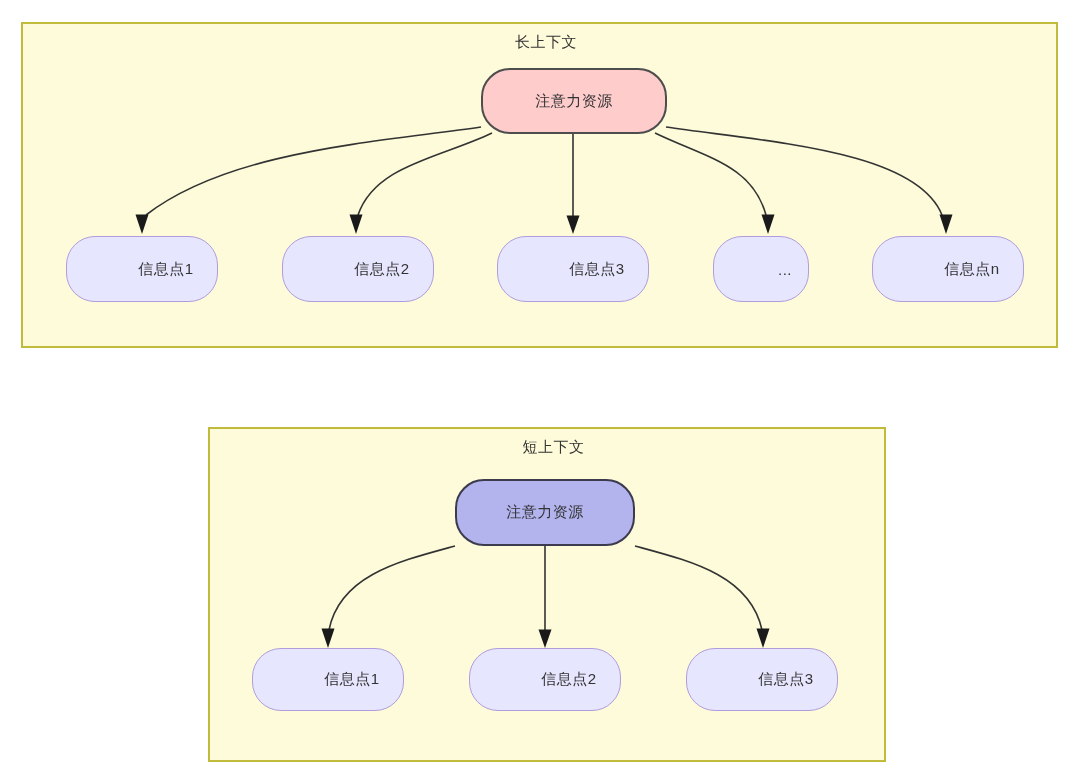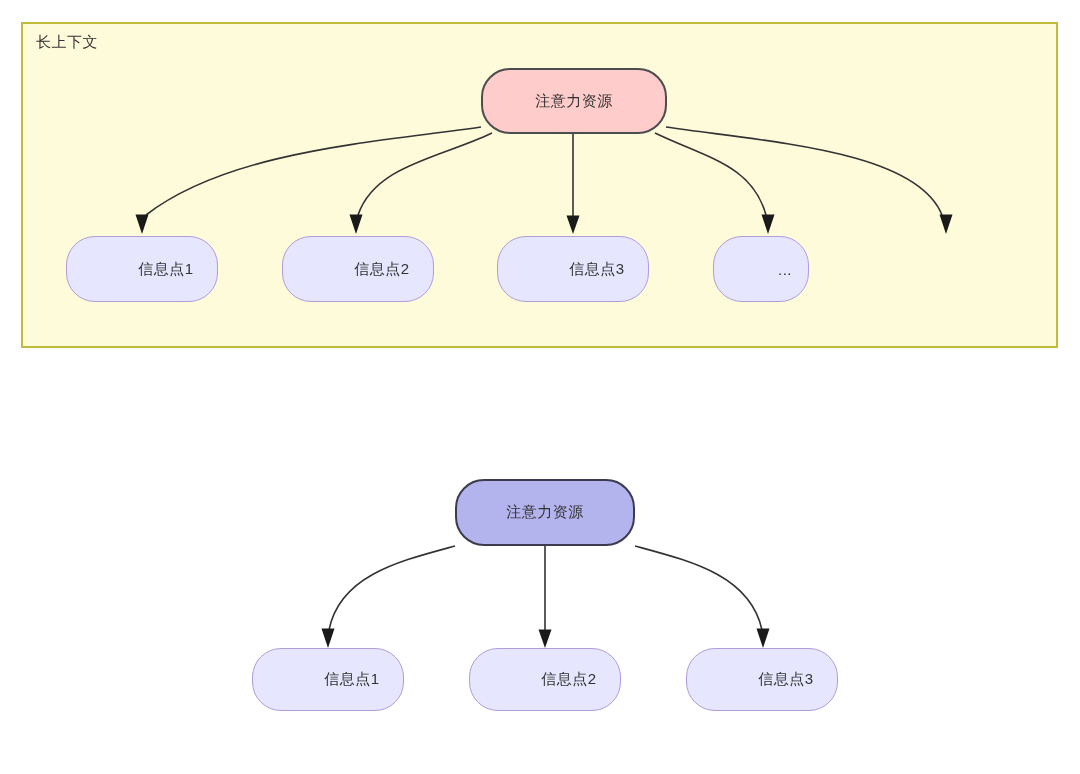--- a/index.html
+++ b/index.html
@@ -34,21 +34,21 @@
     left: 208px;
     top: 427px;
     width: 678px;
     height: 335px;
   }
   .group-title {
     position: absolute;
     left: 13px;
     right: 0;
     top: 8px;
-    text-align: left;
+    text-align: center;
     font-size: 15px;
     color: #333333;
     letter-spacing: 0.5px;
     line-height: 20px;
   }
   .node {
     position: absolute;
     box-sizing: border-box;
     display: flex;
     align-items: center;
@@ -93,20 +93,23 @@
 </style>
 </head>
 <body>
 
 <div class="canvas">
 
   <div class="group" id="group-long">
     <div class="group-title">长上下文</div>
   </div>
 
+  <div class="group" id="group-short">
+    <div class="group-title">短上下文</div>
+  </div>
 
   <svg class="edges" viewBox="0 0 1080 774" xmlns="http://www.w3.org/2000/svg">
 
     <path class="edge" d="M 481 127 C 380 142 230 150 146 215"></path>
     <polygon class="arrowhead" points="142,234 135.5,214.5 148.5,214.5"></polygon>
 
     <path class="edge" d="M 492 133 C 440 158 375 165 358 215"></path>
     <polygon class="arrowhead" points="356,234 349.5,214.5 362.5,214.5"></polygon>
 
     <path class="edge" d="M 573 133 L 573 216"></path>
@@ -141,20 +144,23 @@
   </div>
 
   <div class="node node-leaf" style="left:497px; top:236px; width:152px; height:66px;">
     <span>信息点3</span>
   </div>
 
   <div class="node node-leaf" style="left:713px; top:236px; width:96px; height:66px;">
     <span>...</span>
   </div>
 
+  <div class="node node-leaf" style="left:872px; top:236px; width:152px; height:66px;">
+    <span>信息点n</span>
+  </div>
 
   <div class="node node-root-blue" style="left:455px; top:479px; width:180px; height:67px;">
     <span>注意力资源</span>
   </div>
 
   <div class="node node-leaf" style="left:252px; top:648px; width:152px; height:63px;">
     <span>信息点1</span>
   </div>
 
   <div class="node node-leaf" style="left:469px; top:648px; width:152px; height:63px;">

